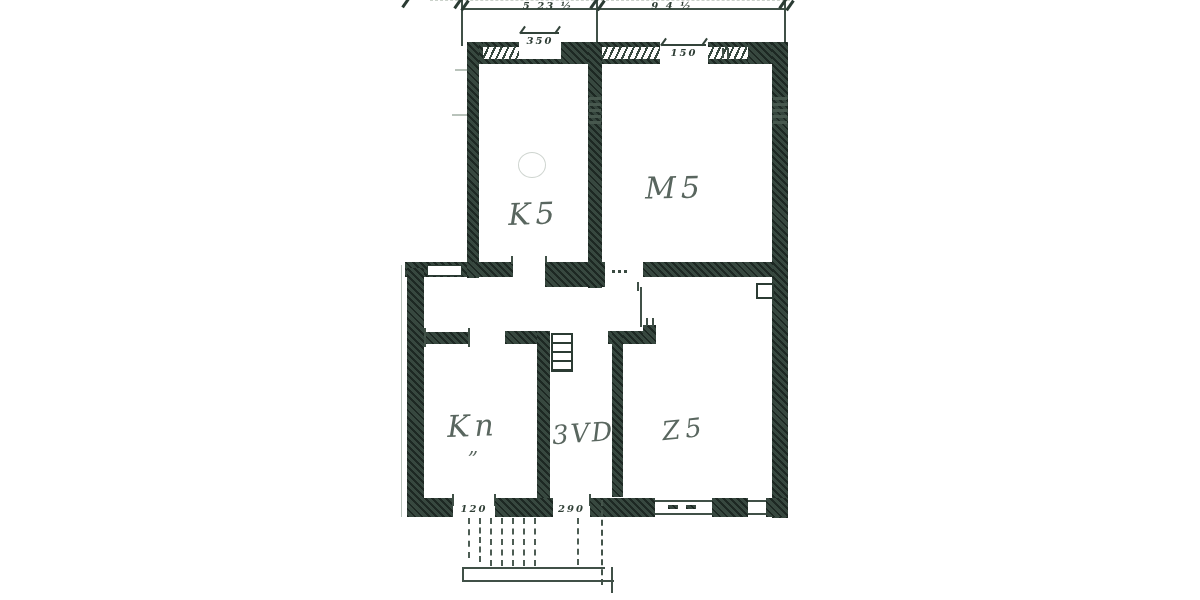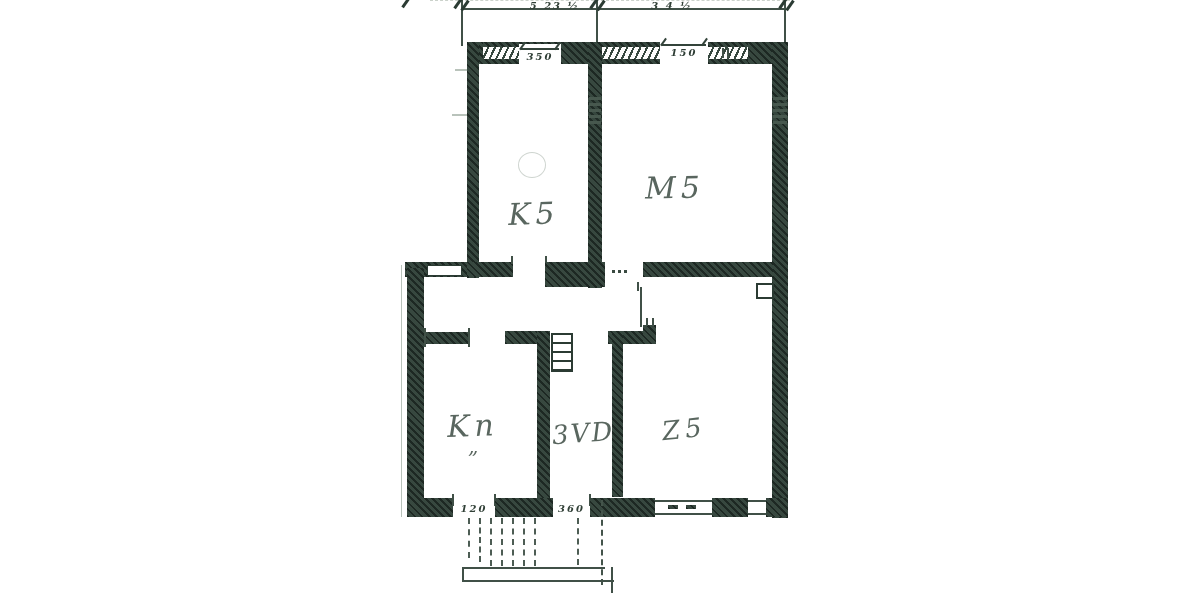--- a/index.html
+++ b/index.html
@@ -47,28 +47,28 @@
   <div class="abs thin" style="left:461px;top:0;width:2px;height:46px;"></div>
   <div class="abs thin" style="left:596px;top:0;width:2px;height:46px;"></div>
   <div class="abs thin" style="left:784px;top:0;width:2px;height:42px;"></div>
   <div class="abs tickd" style="left:400px;top:1px;"></div>
   <div class="abs tickd" style="left:452px;top:2px;"></div>
   <div class="abs tickd" style="left:459px;top:4px;"></div>
   <div class="abs tickd" style="left:588px;top:2px;"></div>
   <div class="abs tickd" style="left:595px;top:4px;"></div>
   <div class="abs tickd" style="left:777px;top:2px;"></div>
   <div class="abs tickd" style="left:784px;top:4px;"></div>
-  <div class="abs dimsmall" style="left:516px;top:0;width:64px;text-align:right;">5 23 ½</div>
-  <div class="abs dimsmall" style="left:646px;top:0;width:52px;">3 4 ½</div>
+  <div class="abs dimsmall" style="left:516px;top:0;width:64px;">5 23 ½</div>
+  <div class="abs dimsmall" style="left:646px;top:0;width:52px;">9 4 ½</div>
 
   <div class="abs wall" style="left:467px;top:42px;width:321px;height:5px;"></div>
   <div class="abs wall" style="left:467px;top:59px;width:321px;height:5px;"></div>
   <div class="abs wall" style="left:467px;top:42px;width:16px;height:22px;"></div>
   <div class="abs hatch" style="left:483px;top:47px;width:36px;height:12px;"></div>
-  <div class="abs wbox" style="left:519px;top:44px;width:42px;height:26px;text-align:center;">
+  <div class="abs wbox" style="left:519px;top:28px;width:42px;height:26px;text-align:center;">
     <div class="dimline"></div>
     <div class="dimtxt">350</div>
   </div>
   <div class="abs wall" style="left:561px;top:42px;width:41px;height:22px;"></div>
   <div class="abs hatch" style="left:602px;top:47px;width:58px;height:12px;"></div>
   <div class="abs wbox" style="left:660px;top:40px;width:48px;height:26px;">
     <div class="dimline"></div>
     <div class="dimtxt">150</div>
   </div>
   <div class="abs hatch" style="left:708px;top:47px;width:40px;height:12px;"></div>
@@ -111,21 +111,21 @@
   <div class="abs thin" style="left:652px;top:318px;width:2px;height:8px;"></div>
   <div class="abs wall" style="left:612px;top:331px;width:11px;height:166px;"></div>
 
   <div class="abs wall" style="left:407px;top:268px;width:17px;height:249px;"></div>
 
   <div class="abs wall" style="left:407px;top:498px;width:46px;height:19px;"></div>
   <div class="abs thin" style="left:452px;top:494px;width:2px;height:12px;"></div>
   <div class="abs dimsmall" style="left:453px;top:503px;width:42px;">120</div>
   <div class="abs thin" style="left:494px;top:494px;width:2px;height:12px;"></div>
   <div class="abs wall" style="left:495px;top:498px;width:58px;height:19px;"></div>
-  <div class="abs dimsmall" style="left:553px;top:503px;width:37px;">360</div>
+  <div class="abs dimsmall" style="left:553px;top:503px;width:37px;">290</div>
   <div class="abs thin" style="left:589px;top:494px;width:2px;height:12px;"></div>
   <div class="abs wall" style="left:590px;top:498px;width:65px;height:19px;"></div>
   <div class="abs thin" style="left:655px;top:500px;width:57px;height:2px;"></div>
   <div class="abs thin" style="left:655px;top:513px;width:57px;height:2px;"></div>
   <div class="abs wall" style="left:668px;top:505px;width:10px;height:4px;"></div>
   <div class="abs wall" style="left:686px;top:505px;width:10px;height:4px;"></div>
   <div class="abs wall" style="left:712px;top:498px;width:36px;height:19px;"></div>
   <div class="abs thin" style="left:748px;top:500px;width:20px;height:2px;"></div>
   <div class="abs thin" style="left:748px;top:513px;width:20px;height:2px;"></div>
   <div class="abs wall" style="left:766px;top:498px;width:22px;height:19px;"></div>

